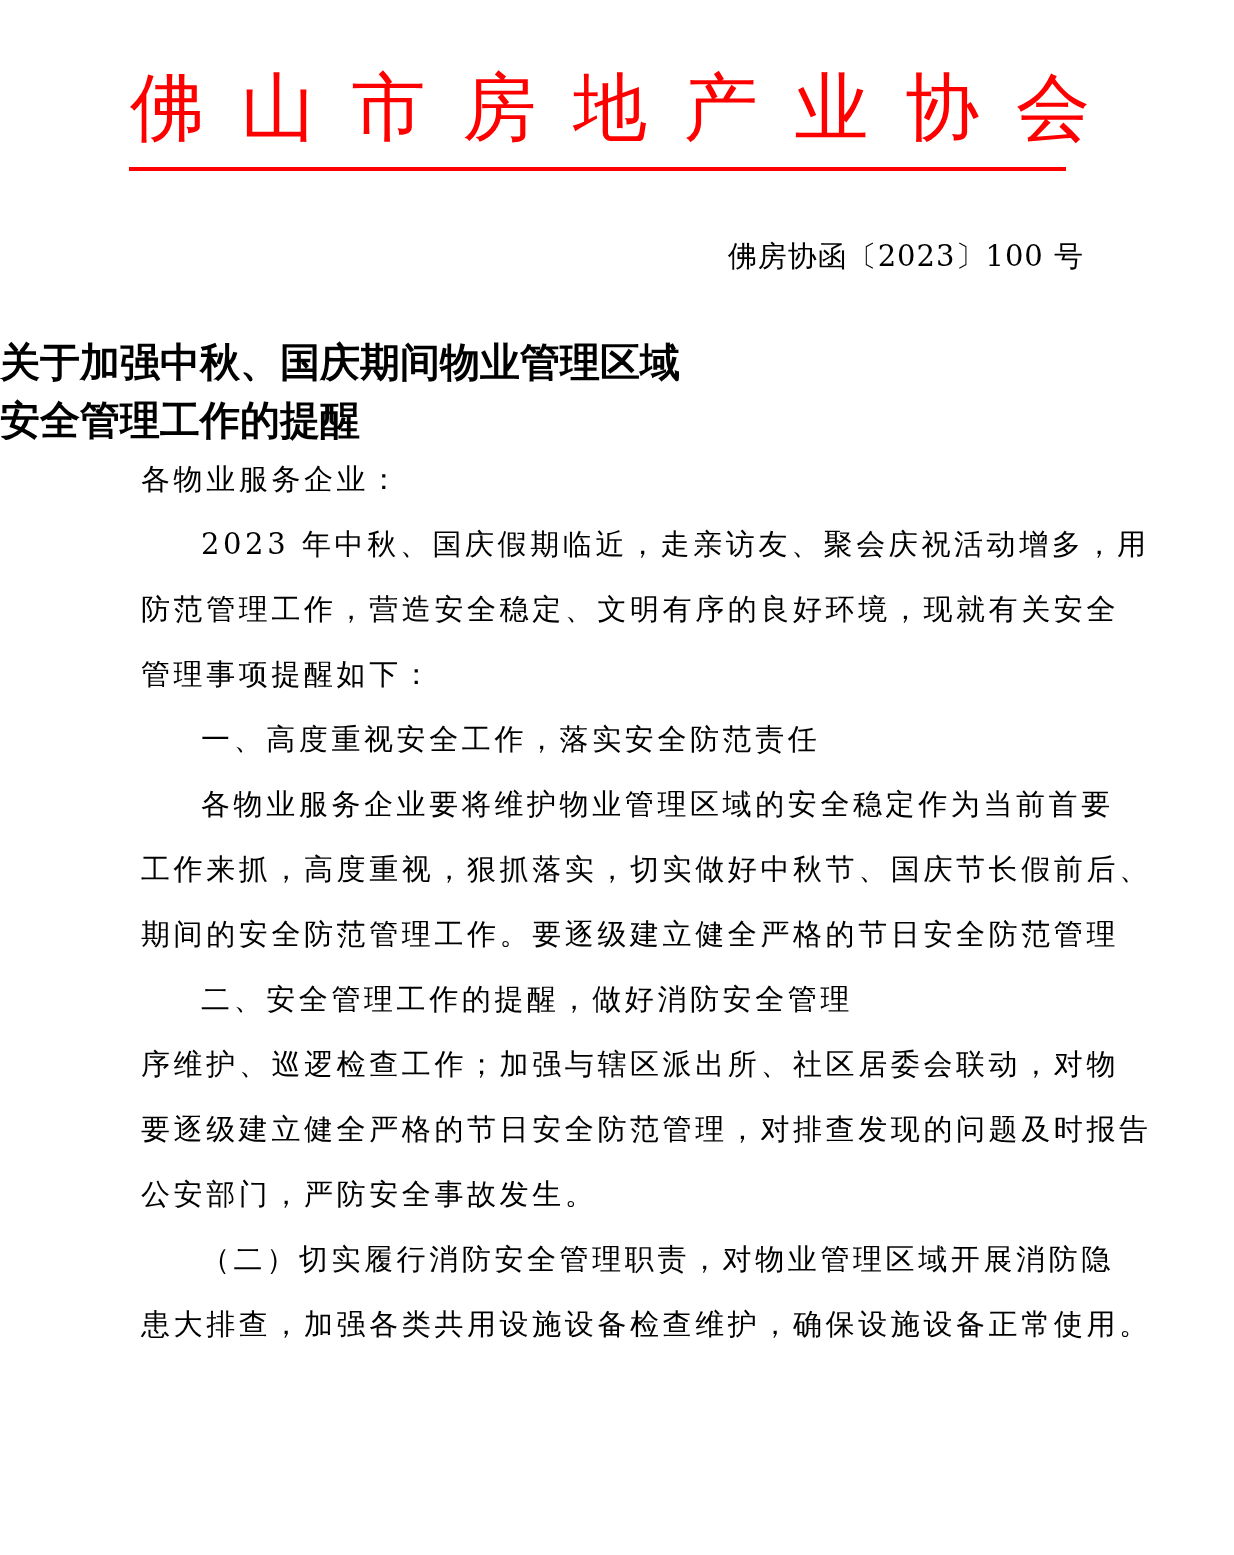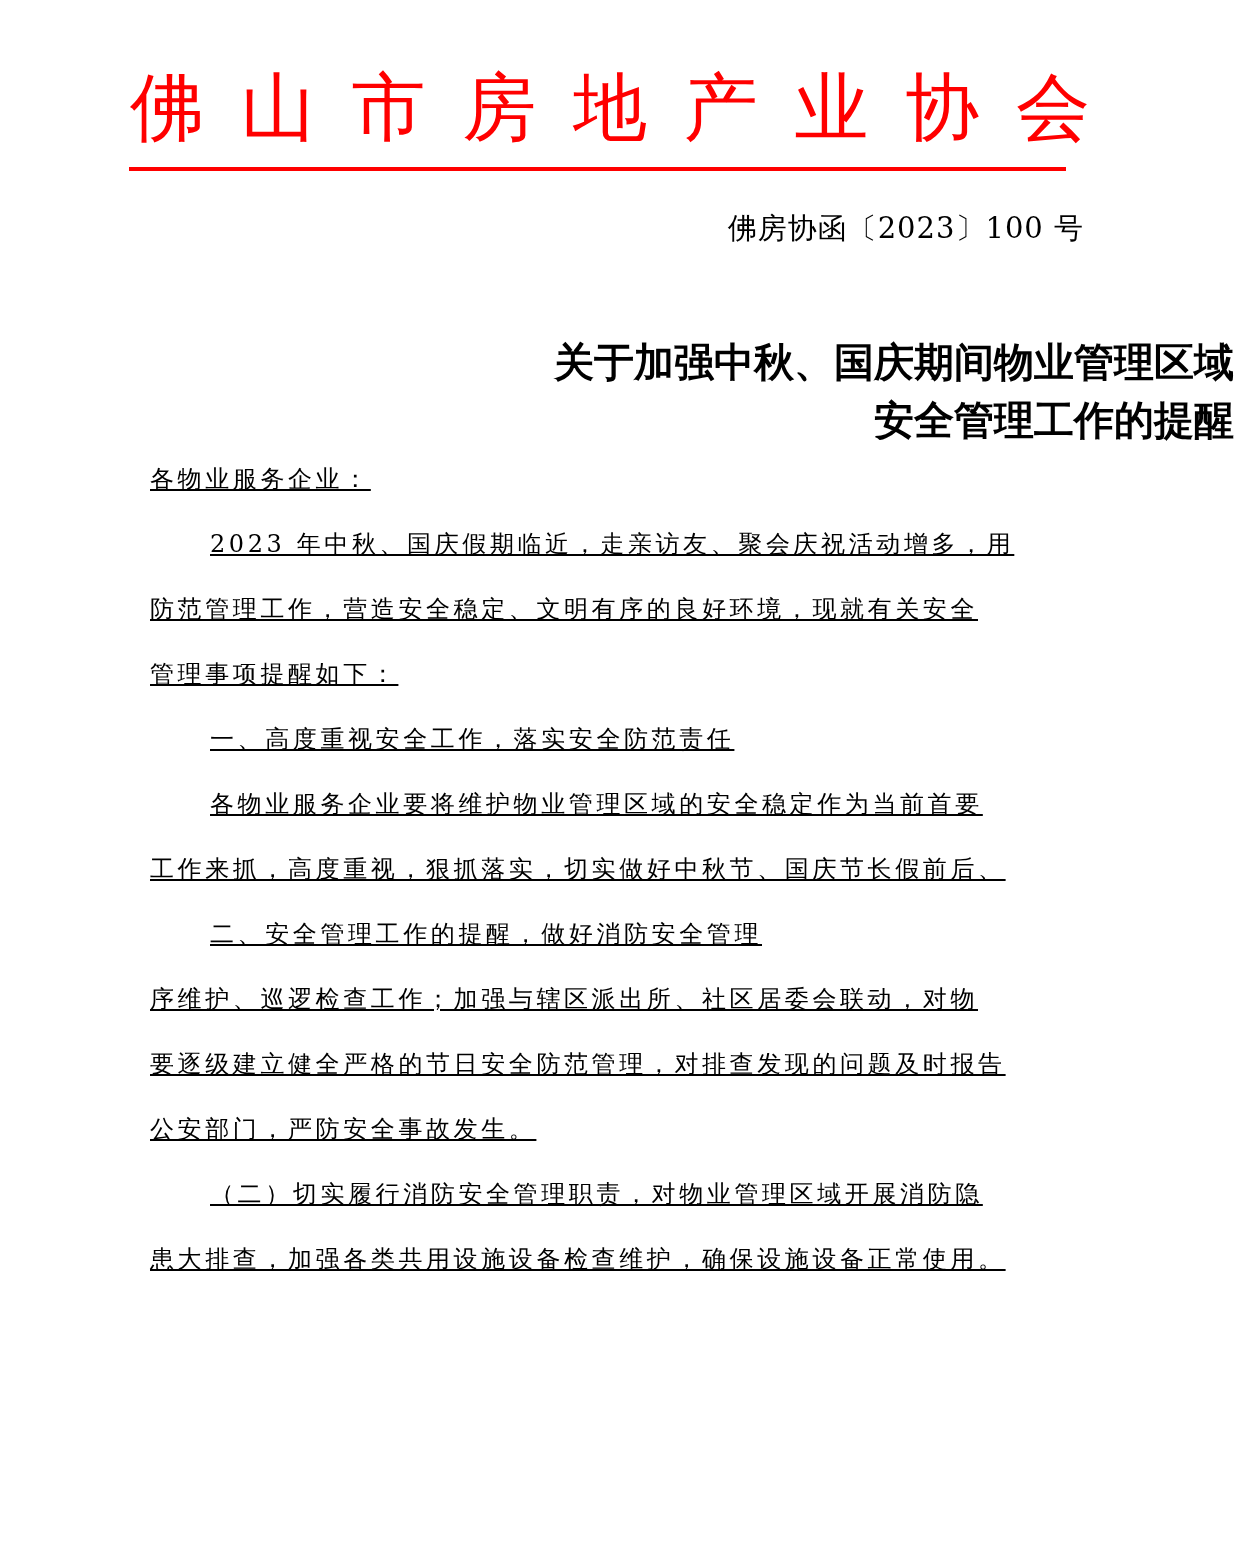--- a/index.html
+++ b/index.html
@@ -3,29 +3,29 @@
 <meta charset="utf-8">
 <style>
   html, body { margin: 0; padding: 0; background: #ffffff; }
   body { width: 1234px; height: 1555px; position: relative; overflow: hidden;
          font-family: "DejaVu Serif", "Liberation Serif", serif; color: #000; }
   .masthead { position: absolute; left: 130px; top: 62px; width: 960px; height: 90px;
               display: flex; justify-content: space-between; align-items: center; }
   .masthead span { color: #ff0000; font-size: 74px; line-height: 90px;
                    font-family: "DejaVu Serif", "Liberation Serif", serif; font-weight: normal; }
   .rule { position: absolute; left: 129px; top: 167px; width: 937px; height: 4px; background: #ff0000; }
-  .docno { position: absolute; right: 150px; top: 208px; font-size: 29px; line-height: 40px;
+  .docno { position: absolute; right: 150px; top: 236px; font-size: 29px; line-height: 40px;
            letter-spacing: 1px; }
-  .title { position: absolute; left: 0; width: 1234px; text-align: right;
+  .title { position: absolute; left: 0; width: 1234px; text-align: left;
            font-family: "DejaVu Sans", "Liberation Sans", sans-serif; font-weight: bold;
            font-size: 40px; line-height: 60px; }
   .title.l1 { top: 332px; }
   .title.l2 { top: 390px; }
-  .para { position: absolute; left: 150px; width: 936px; font-size: 24px; line-height: 65px;
-          letter-spacing: 3.6px; text-align: justify; text-decoration: underline; }
+  .para { position: absolute; left: 141px; width: 936px; font-size: 29px; line-height: 65px;
+          letter-spacing: 3.6px; text-align: justify; }
   .line { display: block; height: 65px; white-space: nowrap; overflow: visible; }
   .indent { padding-left: 60px; }
 </style>
 </head>
 <body>
 
 <div class="masthead">
   <span>佛</span>
   <span>山</span>
   <span>市</span>
@@ -46,20 +46,21 @@
 <div class="para" style="top:447px;">
   <span class="line">各物业服务企业：</span>
 
   <span class="line indent">2023 年中秋、国庆假期临近，走亲访友、聚会庆祝活动增多，用</span>
   <span class="line">防范管理工作，营造安全稳定、文明有序的良好环境，现就有关安全</span>
   <span class="line">管理事项提醒如下：</span>
 
   <span class="line indent">一、高度重视安全工作，落实安全防范责任</span>
   <span class="line indent">各物业服务企业要将维护物业管理区域的安全稳定作为当前首要</span>
   <span class="line">工作来抓，高度重视，狠抓落实，切实做好中秋节、国庆节长假前后、</span>
+  <span class="line">期间的安全防范管理工作。要逐级建立健全严格的节日安全防范管理</span>
 
   <span class="line indent">二、安全管理工作的提醒，做好消防安全管理</span>
   <span class="line">序维护、巡逻检查工作；加强与辖区派出所、社区居委会联动，对物</span>
   <span class="line">要逐级建立健全严格的节日安全防范管理，对排查发现的问题及时报告</span>
   <span class="line">公安部门，严防安全事故发生。</span>
 
   <span class="line indent">（二）切实履行消防安全管理职责，对物业管理区域开展消防隐</span>
   <span class="line">患大排查，加强各类共用设施设备检查维护，确保设施设备正常使用。</span>
 </div>
 

